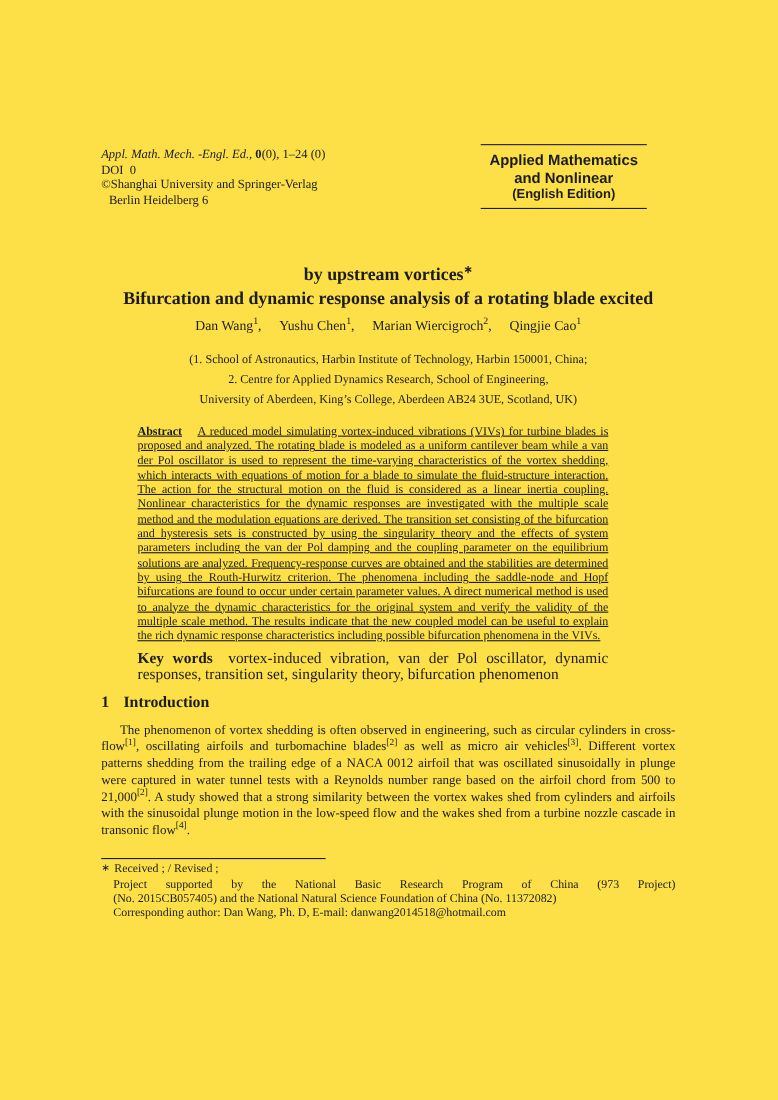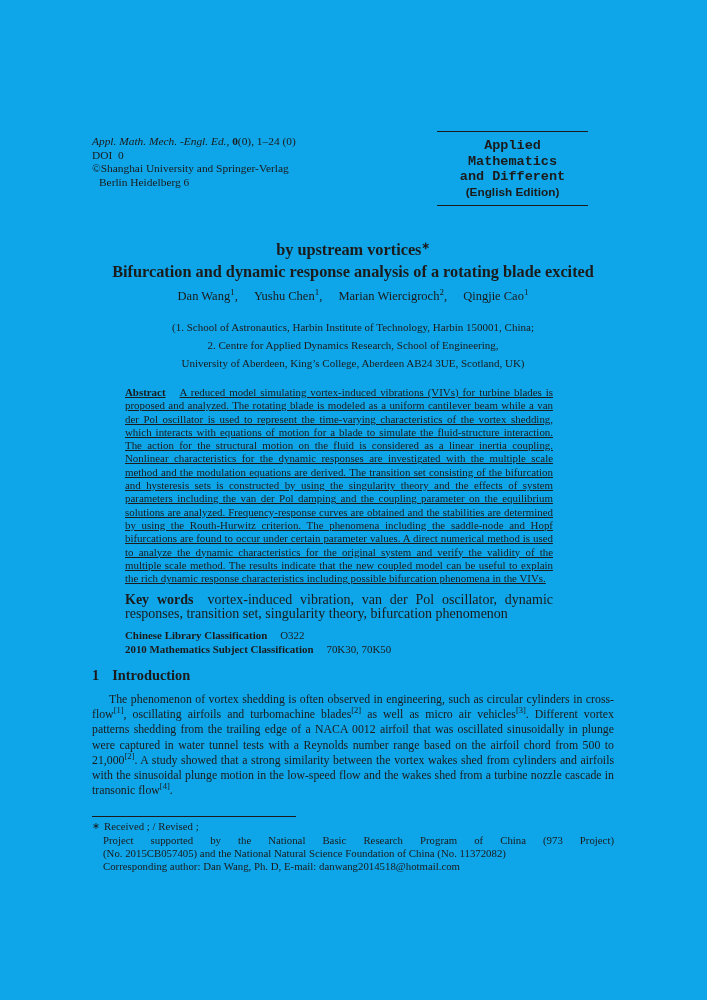--- a/index.html
+++ b/index.html
@@ -1,19 +1,19 @@
 <!DOCTYPE html>
 <html lang="en"><head>
 <meta charset="utf-8">
 <style>
   html,body{margin:0;padding:0;background:#e8e8e8;}
   .page{
     position:relative;
     width:707px;height:1000px;
-    background:#0ea5e9;
+    background:#fde047;
     color:#1b1b1b;
     font-family:"Liberation Serif", serif;
     overflow:hidden;
   }
   .abs{position:absolute;}
   .pre{white-space:pre-wrap;}
   .it{font-style:italic;}
   .b{font-weight:bold;}
 
   
@@ -22,21 +22,21 @@
 
   
   .journal-box{
     left:437px;top:131px;width:151px;
     border-top:1.5px solid #1b1b1b;border-bottom:1.5px solid #1b1b1b;
     padding:6px 0 5px 0;
     text-align:center;
     font-family:"Liberation Sans", sans-serif;
     font-weight:bold;
   }
-  .journal-box .jl{font-size:13.5px;line-height:15.5px;font-family:Liberation Mono, monospace;}
+  .journal-box .jl{font-size:13.5px;line-height:15.5px;}
   .journal-box .je{font-size:11.8px;line-height:15px;}
 
   
   .title{left:92px;top:235px;width:522px;text-align:center;font-weight:bold;font-size:16.3px;line-height:21.5px;}
   .title sup{font-size:10px;}
 
   
   .authors{left:92px;top:287px;width:522px;text-align:center;font-size:12.5px;}
   .author+.author{margin-left:13px;}
   .author sup{font-size:9px;}
@@ -73,21 +73,21 @@
 
   <div class="abs cite-block">
     <div class="pre"><span class="it">Appl. Math. Mech. -Engl. Ed., </span><span class="b">0</span><span>(0), 1–24 (0)</span></div>
     <div class="pre">DOI  0</div>
     <div>©Shanghai University and Springer-Verlag</div>
     <div class="line4">Berlin Heidelberg 6</div>
   </div>
 
   <div class="abs journal-box">
     <div class="jl">Applied Mathematics</div>
-    <div class="jl">and Different</div>
+    <div class="jl">and Nonlinear</div>
     <div class="je">(English Edition)</div>
   </div>
 
   <div class="abs title">
     <div><span>by upstream vortices</span><sup>∗</sup></div>
     <div>Bifurcation and dynamic response analysis of a rotating blade excited</div>
   </div>
 
   <div class="abs authors">
     <span class="author"><span>Dan Wang</span><sup>1</sup><span>,</span></span>
@@ -105,28 +105,20 @@
   <div class="abs maincol">
 
     <div class="abstract-block">
       <span class="lbl">Abstract</span><span>A reduced model simulating vortex-induced vibrations (VIVs) for turbine blades is proposed and analyzed. The rotating blade is modeled as a uniform cantilever beam while a van der Pol oscillator is used to represent the time-varying characteristics of the vortex shedding, which interacts with equations of motion for a blade to simulate the fluid-structure interaction. The action for the structural motion on the fluid is considered as a linear inertia coupling. Nonlinear characteristics for the dynamic responses are investigated with the multiple scale method and the modulation equations are derived. The transition set consisting of the bifurcation and hysteresis sets is constructed by using the singularity theory and the effects of system parameters including the van der Pol damping and the coupling parameter on the equilibrium solutions are analyzed. Frequency-response curves are obtained and the stabilities are determined by using the Routh-Hurwitz criterion. The phenomena including the saddle-node and Hopf bifurcations are found to occur under certain parameter values. A direct numerical method is used to analyze the dynamic characteristics for the original system and verify the validity of the multiple scale method. The results indicate that the new coupled model can be useful to explain the rich dynamic response characteristics including possible bifurcation phenomena in the VIVs.</span>
     </div>
 
     <div class="kw-block">
       <span class="lbl">Key words</span><span>vortex-induced vibration, van der Pol oscillator, dynamic responses, transition set, singularity theory, bifurcation phenomenon</span>
     </div>
 
-    <div class="class-block">
-      <div class="class-line">
-        <span class="clab">Chinese Library Classification</span><span>O322</span>
-      </div>
-      <div class="class-line">
-        <span class="clab">2010 Mathematics Subject Classification</span><span>70K30, 70K50</span>
-      </div>
-    </div>
 
     <div class="sec-head">
       <span class="num">1</span><span>Introduction</span>
     </div>
 
     <div class="intro"><span>The phenomenon of vortex shedding is often observed in engineering, such as circular cylinders in cross-flow</span><sup>[1]</sup><span>, oscillating airfoils and turbomachine blades</span><sup>[2]</sup><span> as well as micro air vehicles</span><sup>[3]</sup><span>. Different vortex patterns shedding from the trailing edge of a NACA 0012 airfoil that was oscillated sinusoidally in plunge were captured in water tunnel tests with a Reynolds number range based on the airfoil chord from 500 to 21,000</span><sup>[2]</sup><span>. A study showed that a strong similarity between the vortex wakes shed from cylinders and airfoils with the sinusoidal plunge motion in the low-speed flow and the wakes shed from a turbine nozzle cascade in transonic flow</span><sup>[4]</sup><span>.</span></div>
 
     <div class="footnote">
       <div class="fn-rule"></div>
       <div><span class="fn-star">∗</span><span class="pre">Received ; / Revised ;</span></div>

